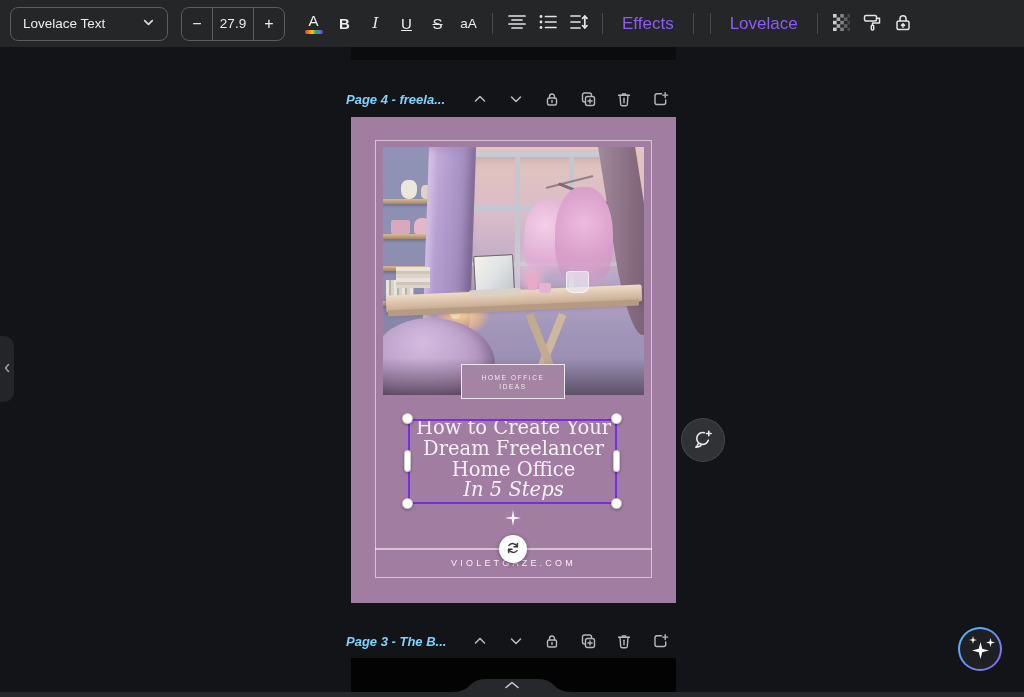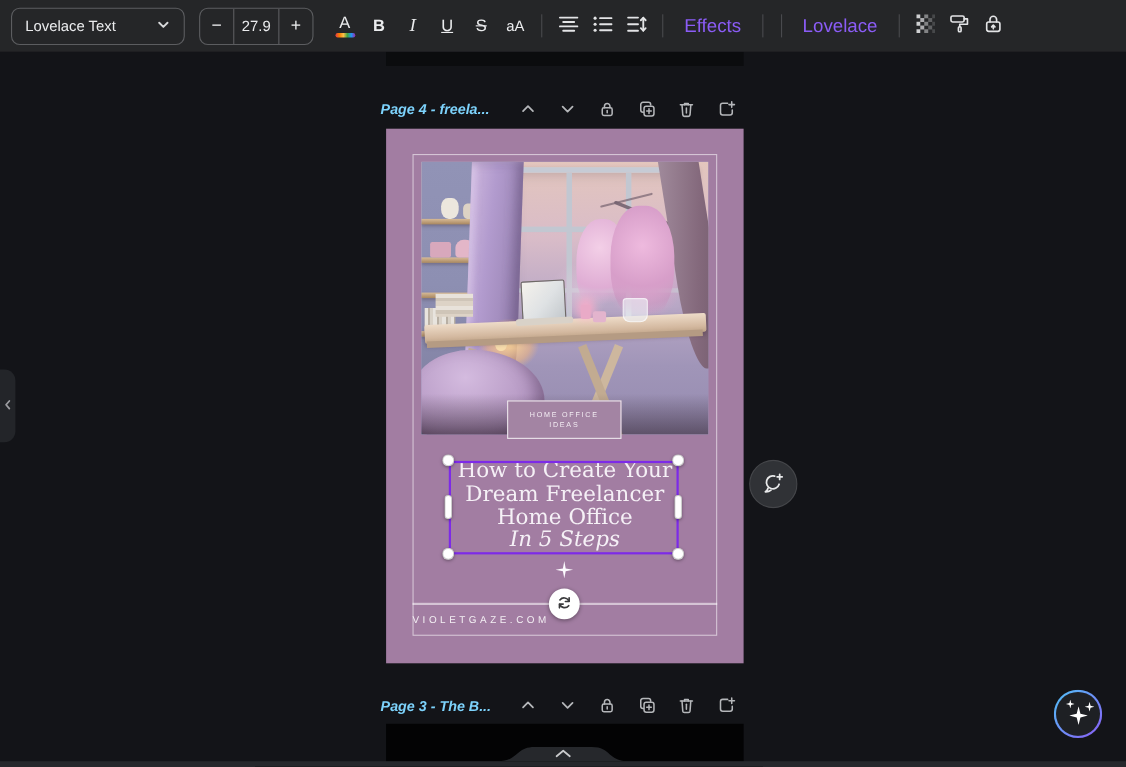--- a/index.html
+++ b/index.html
@@ -57,21 +57,21 @@
                background:#a384a3; border:1px solid rgba(255,255,255,.8);
                display:flex; flex-direction:column; align-items:center; justify-content:center;
                gap:2px; z-index:4; }
   .label-box span { color:#f2ebf2; font-size:6.5px; letter-spacing:1.6px; line-height:7px; }
   .design-title { position:absolute; left:55px; top:301px; width:215px; text-align:center;
                   color:#f5f0f6; font-family:"DejaVu Serif", serif; font-size:19.5px;
                   line-height:20.8px; z-index:4; }
   .design-title .it { font-style:italic; }
   .sparkle { position:absolute; left:154px; top:393px; width:16px; height:16px; background:#fdfbff;
              clip-path:polygon(50% 0%,58% 42%,100% 50%,58% 58%,50% 100%,42% 58%,0% 50%,42% 42%); z-index:4; }
-  .footer-url { position:absolute; left:24px; right:24px; top:441px; 
+  .footer-url { position:absolute; left:24px; right:24px; top:441px; text-align:center;
                 color:rgba(255,255,255,.88); font-size:9px; letter-spacing:3.2px; z-index:4; }
 
   
   .photo { position:absolute; left:32px; top:30px; width:261px; height:248px; overflow:hidden;
            background:#a095b8; z-index:2; }
   .ph { position:absolute; }
   .sky { inset:0; background:linear-gradient(180deg,#e3c6bd 0%,#d9bcc8 28%,#b9a8c6 52%,#a095b8 75%,#958bb0 100%); }
   .wall { left:0; top:0; width:33%; height:100%;
           background:linear-gradient(180deg,#9193b6 0%,#8d8fb2 45%,#7e7d9e 100%); }
   .window { left:30%; top:2%; width:66.5%; height:59%; border:5px solid #c6cbd5;

